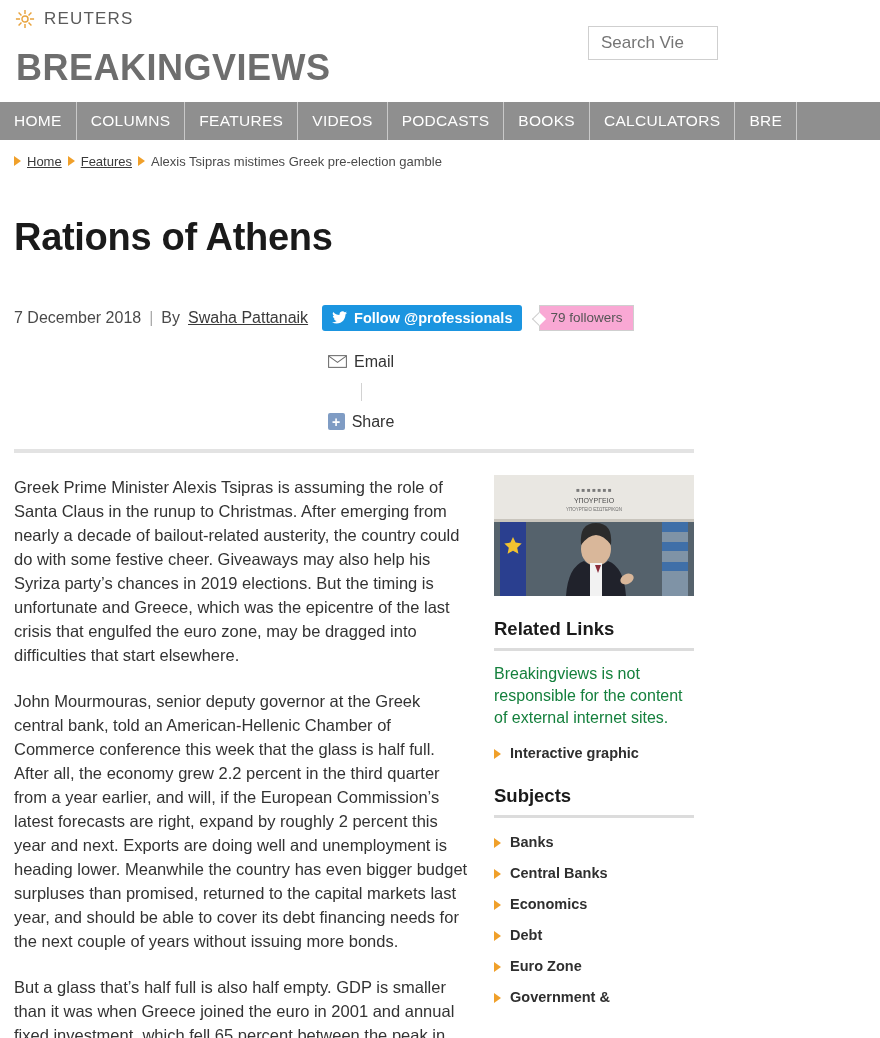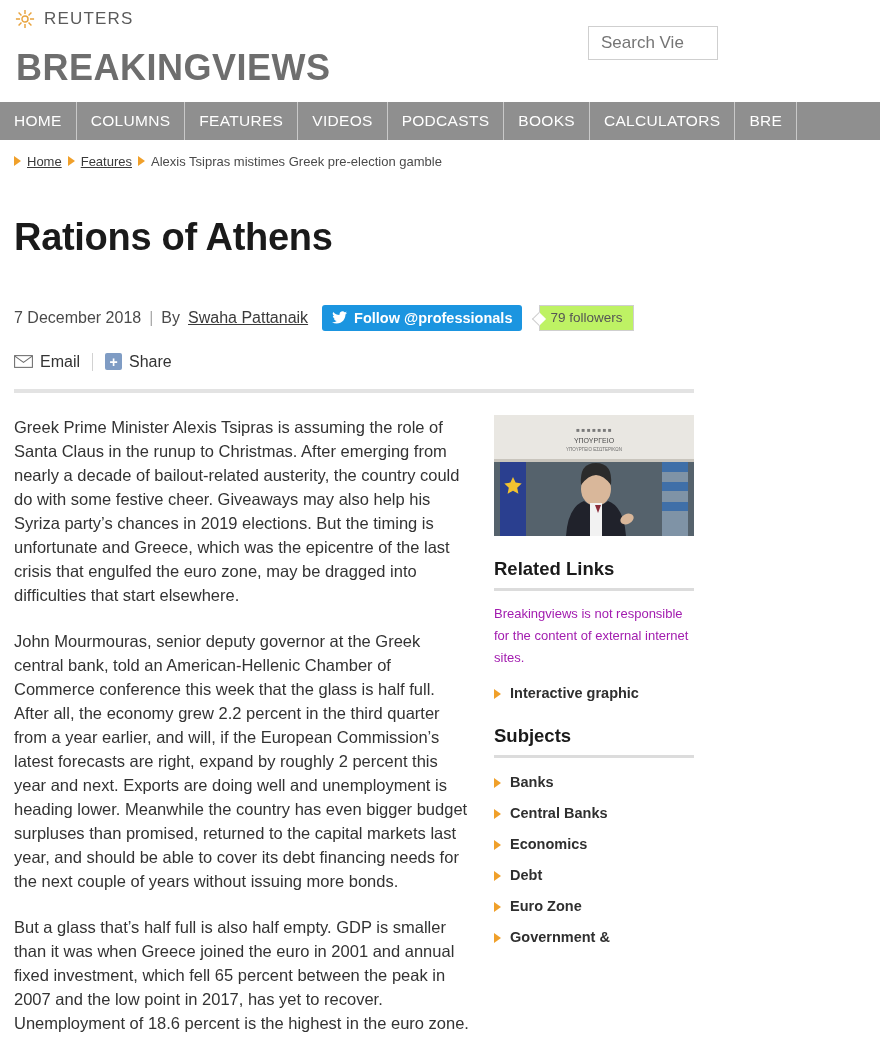--- a/index.html
+++ b/index.html
@@ -79,34 +79,34 @@
   .byline a { color: #3a3a3a; text-decoration: underline; cursor:pointer;}
   .tw-follow {
     display: inline-flex; align-items: center; gap: 7px;
     background: #1b95e0; color: #fff; font-size: 14.5px; font-weight: 700;
     height: 26px; padding: 0 10px; border-radius: 3px; cursor: pointer;
     margin-left: 6px;
   }
   .tw-bird { width: 15px; height: 13px; }
   .tw-count {
     position: relative; height: 26px; display: inline-flex; align-items: center;
-    padding: 0 10px; border: 1px solid #cfcfcf; background: #bef264;
+    padding: 0 10px; border: 1px solid #cfcfcf; background: #f9a8d4;
     font-size: 13.5px; color: #555; margin-left: 9px; cursor: pointer;
   }
   .tw-count:before {
     content: ""; position: absolute; left: -6px; top: 8px;
     width: 9px; height: 9px; background: #fff;
     border-left: 1px solid #cfcfcf; border-bottom: 1px solid #cfcfcf;
     transform: rotate(45deg);
   }
 
   
   .share-row {
     display: flex; align-items: center; gap: 12px;
-    padding: 22px 0 0 14px; font-size: 16px; color: #333;
+    padding: 22px 0 0 14px; font-size: 16px; color: #333; flex-direction: column;
   }
   .share-item { display: inline-flex; align-items: center; gap: 7px; cursor: pointer; }
   .env-icon { width: 19px; height: 13px; }
   .plus-box {
     width: 17px; height: 17px; background: #7f9cc4; color: #fff;
     display: inline-flex; align-items: center; justify-content: center;
     font-size: 14px; line-height: 1; font-weight: 700; border-radius: 2px;
   }
   .vdiv { width: 1px; height: 18px; background: #d2d2d2; }
 
@@ -122,21 +122,21 @@
   .sidebar { width: 200px; }
   .side-img {
     width: 200px; height: 121px; position: relative; overflow: hidden;
     background: #4b5b66;
   }
   .side-h {
     font-size: 18.5px; font-weight: 700; color: #1a1a1a;
     margin-top: 22px; padding-bottom: 8px;
   }
   .side-rule { height: 3px; background: #dcdcdc; margin-bottom: 12px; }
-  .side-note { font-size: 13px; line-height: 22px; color: #a21caf; }
+  .side-note { font-size: 16px; line-height: 22px; color: #15803d; }
   .side-list { margin-top: 14px; }
   .side-li {
     display: flex; gap: 9px; align-items: flex-start;
     font-size: 14.5px; line-height: 20px; margin-bottom: 11px;
     color: #2f2f2f; font-weight: 700; cursor: pointer;
   }
   .side-li .li-arrow {
     width: 0; height: 0; border-left: 7px solid #f0a02a;
     border-top: 5px solid transparent; border-bottom: 5px solid transparent;
     margin-top: 6px; flex: 0 0 7px;

